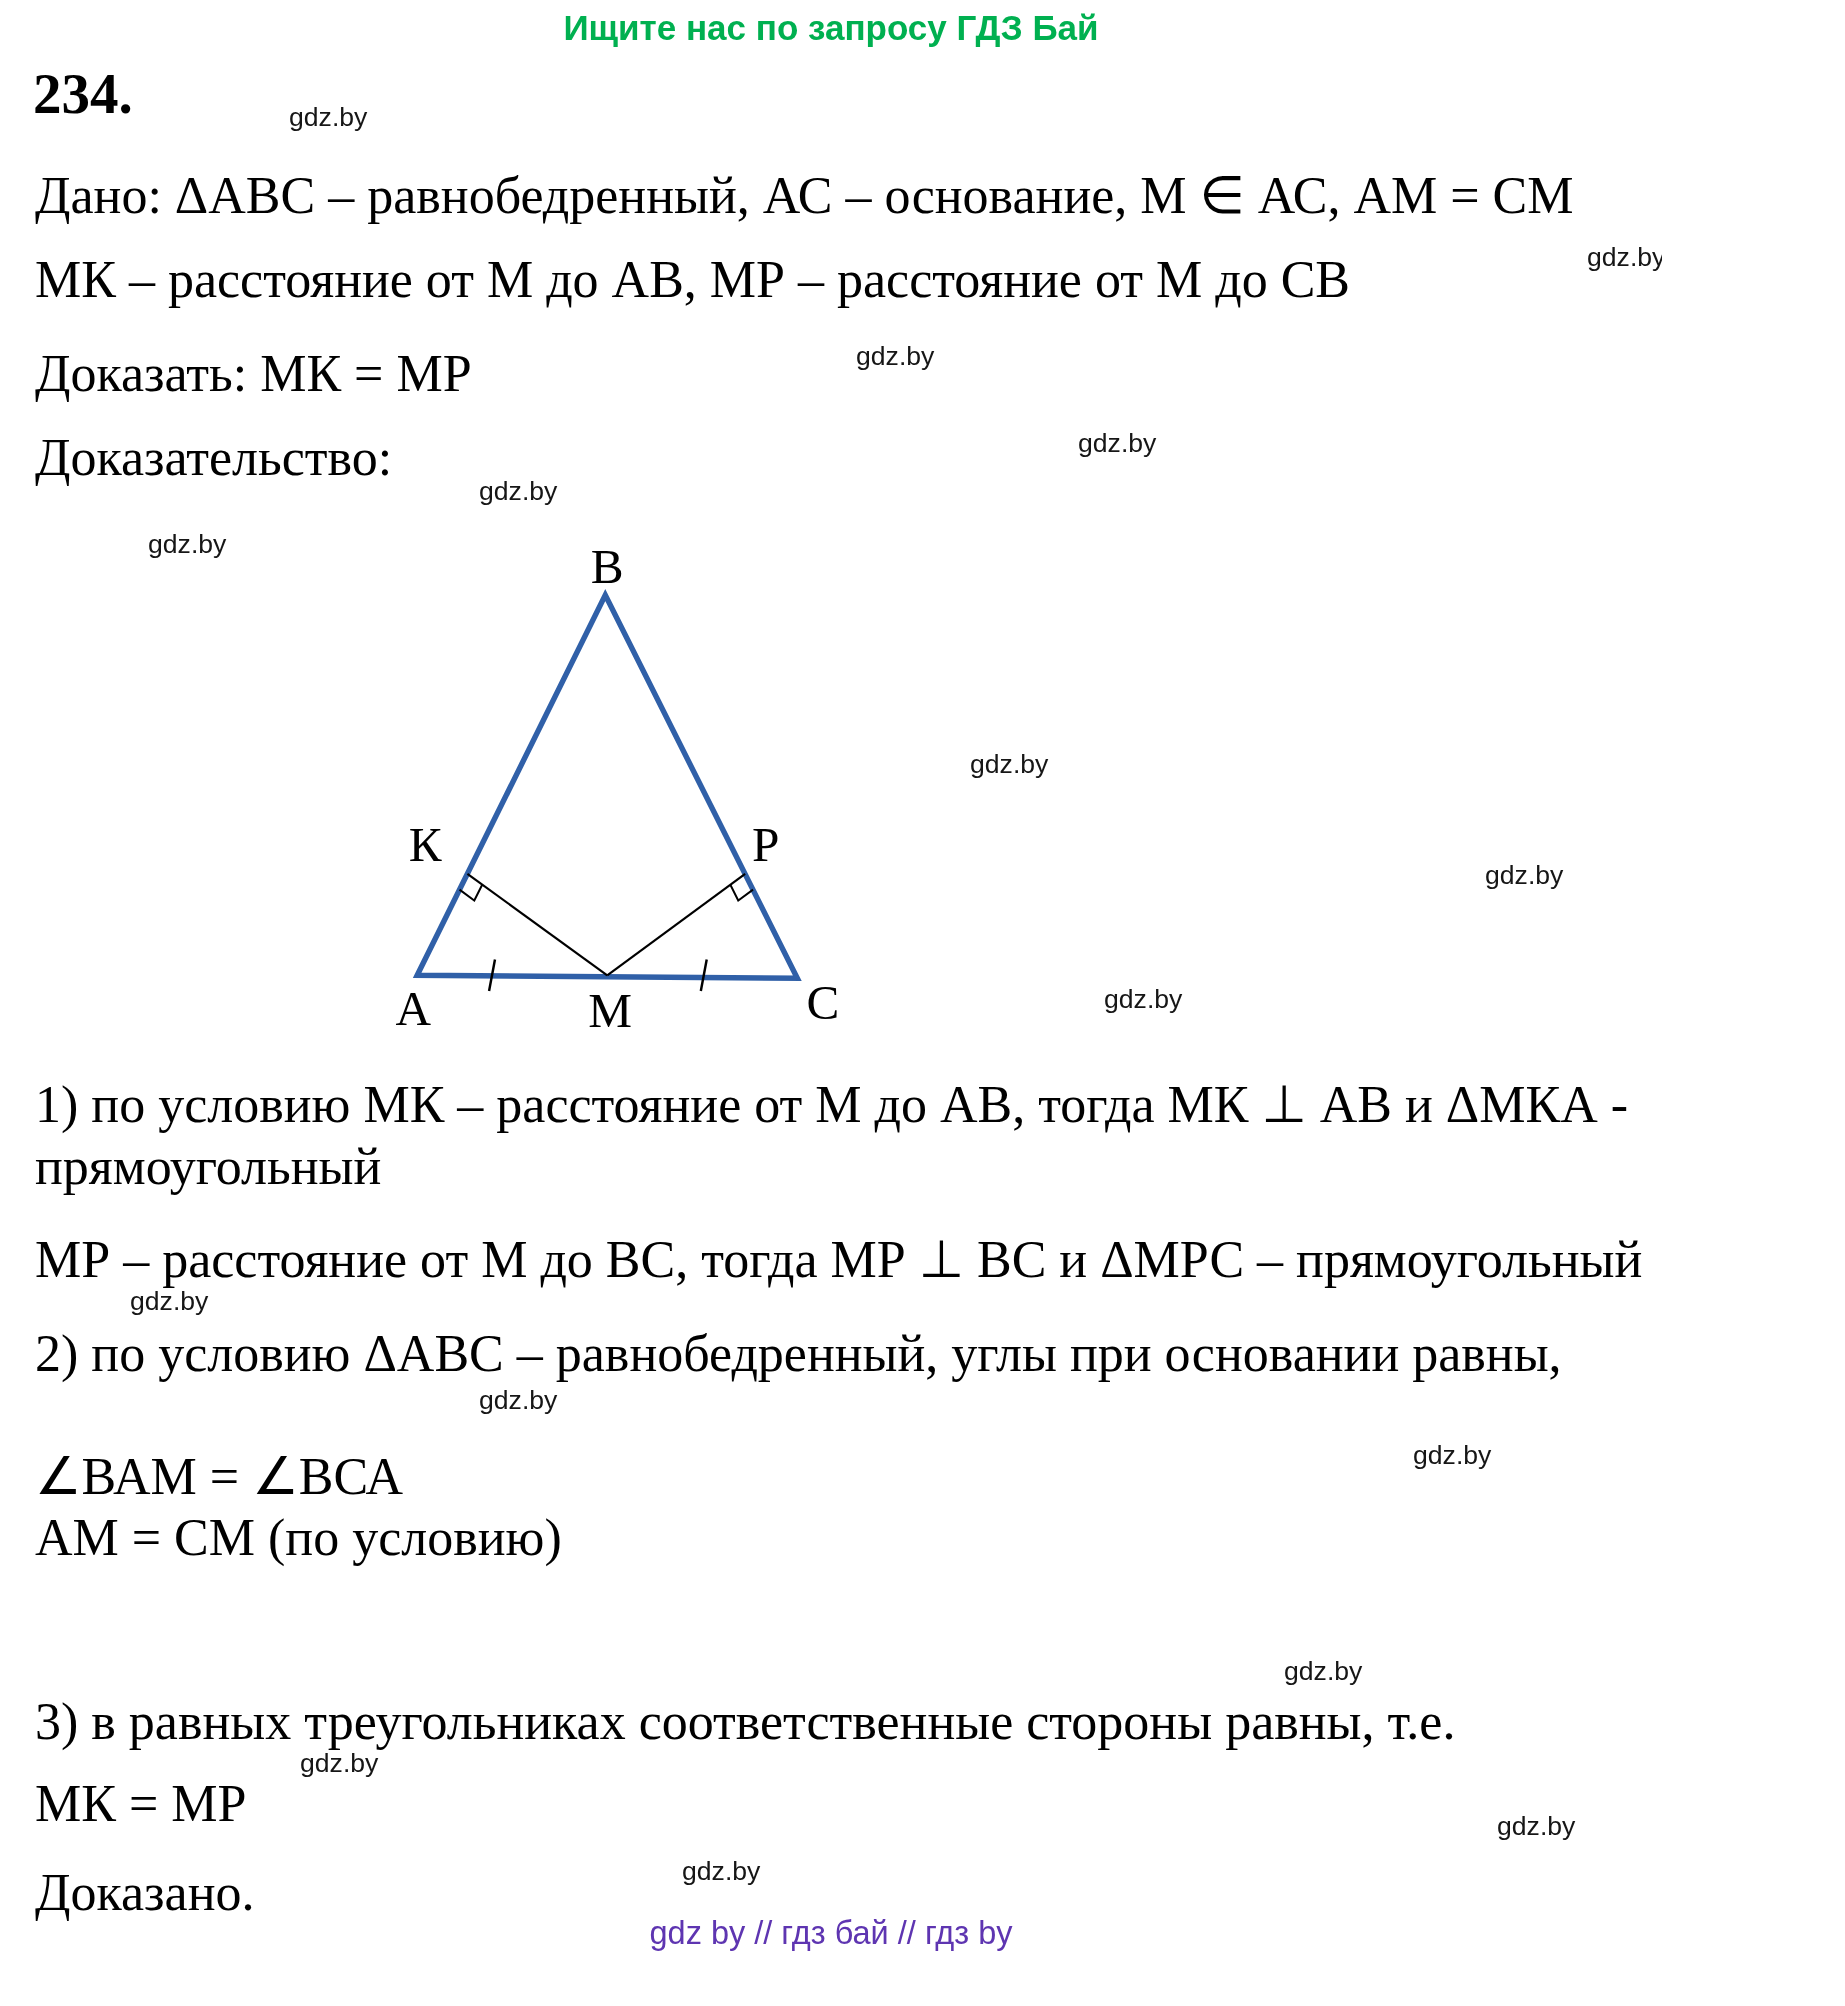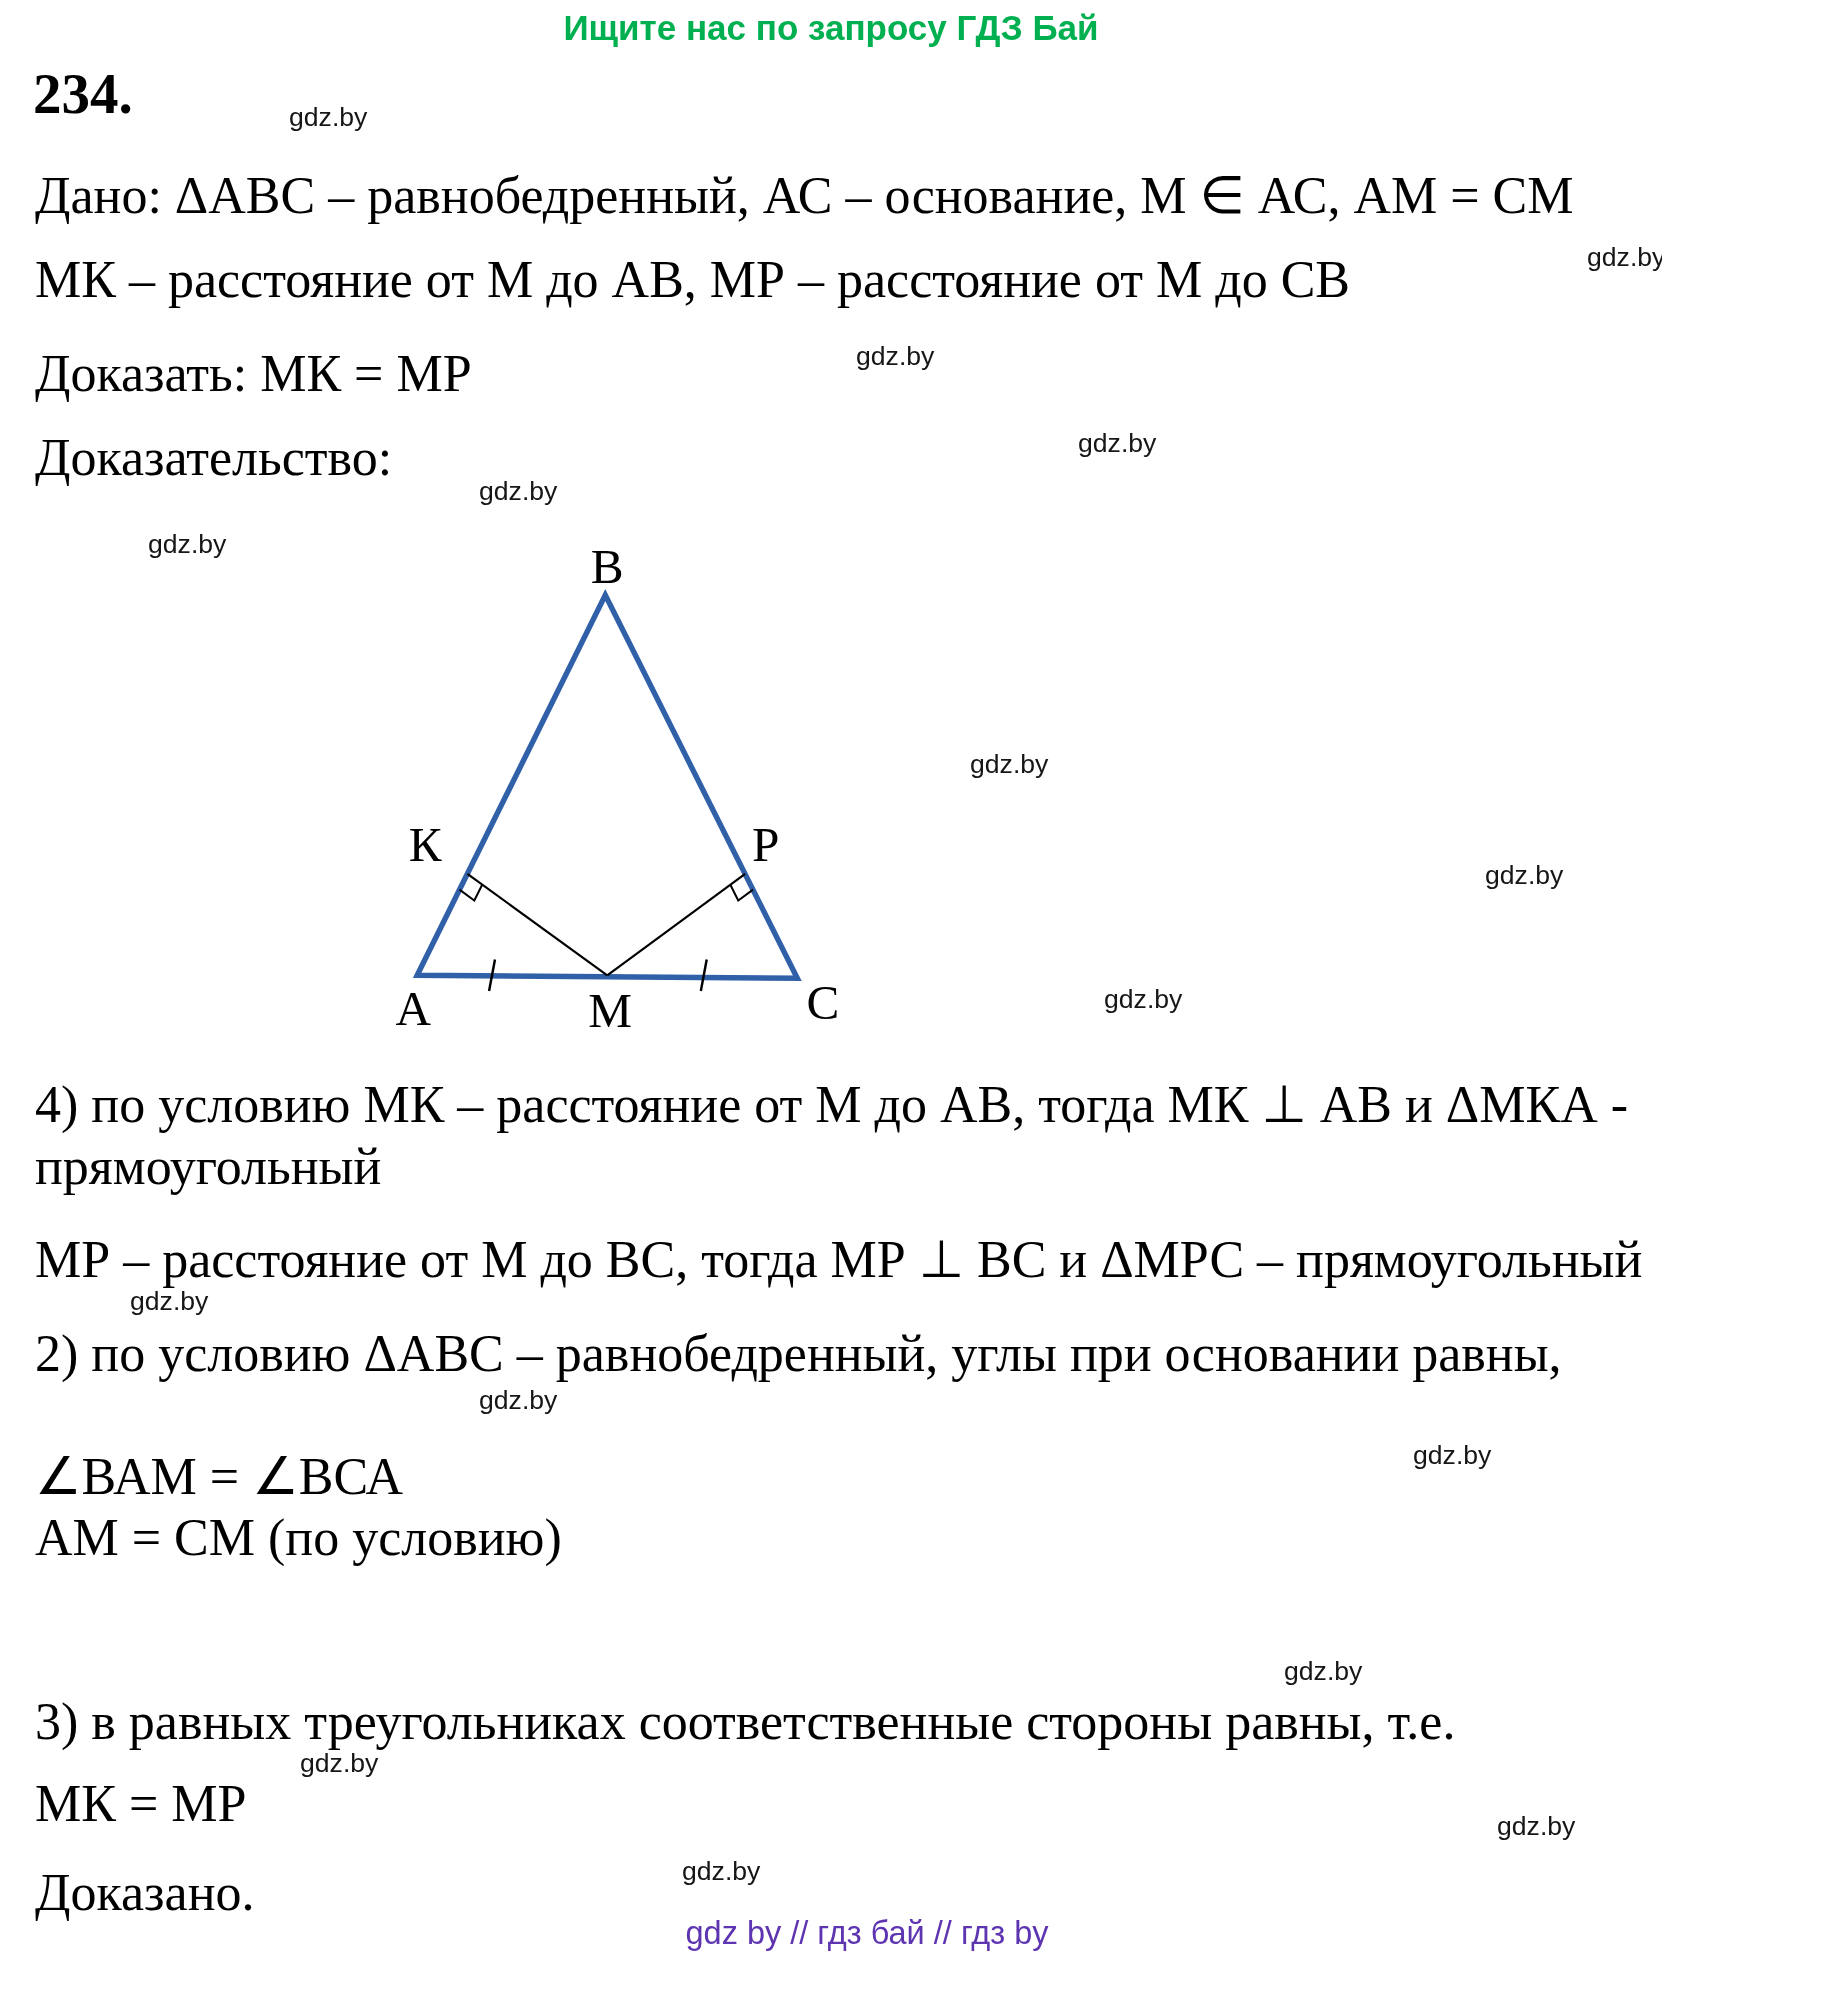--- a/index.html
+++ b/index.html
@@ -43,21 +43,20 @@
     text-align: right;
   }
   .footer {
     position: absolute;
     top: 1915px;
     left: 0;
     width: 100%;
     text-align: center;
     font: 32.5px "Liberation Sans", sans-serif;
     color: #5e35b1;
-    padding-left: 36px;
   }
   .diagram-svg {
     position: absolute;
     left: 364px;
     top: 532px;
   }
   .svg-label {
     font-family: "Liberation Serif", serif;
     font-size: 50px;
     fill: #000000;
@@ -94,21 +93,21 @@
     <line x1="718" y1="974" x2="712" y2="1006" stroke="#000000" stroke-width="2.5"></line>
 
     <text class="svg-label" x="617" y="592" text-anchor="middle">В</text>
     <text class="svg-label" x="420" y="1040" text-anchor="middle">А</text>
     <text class="svg-label" x="620" y="1042" text-anchor="middle">М</text>
     <text class="svg-label" x="836" y="1034" text-anchor="middle">С</text>
     <text class="svg-label" x="432" y="874" text-anchor="middle">К</text>
     <text class="svg-label" x="778" y="874" text-anchor="middle">Р</text>
   </svg>
 
-  <div class="t" style="top:1074px">4) по условию МК – расстояние от М до АВ, тогда МК ⊥ АВ и ΔМКА -</div>
+  <div class="t" style="top:1074px">1) по условию МК – расстояние от М до АВ, тогда МК ⊥ АВ и ΔМКА -</div>
   <div class="t" style="top:1136px">прямоугольный</div>
   <div class="t" style="top:1229px">МР – расстояние от М до ВС, тогда МР ⊥ ВС и ΔМРС – прямоугольный</div>
   <div class="t" style="top:1323px">2) по условию ΔАВС – равнобедренный, углы при основании равны,</div>
   <div class="t" style="top:1446px">∠ВАМ = ∠ВСА</div>
   <div class="t" style="top:1507px">АМ = СМ (по условию)</div>
   <div class="t" style="top:1691px">3) в равных треугольниках соответственные стороны равны, т.е.</div>
   <div class="t" style="top:1773px">МК = МР</div>
   <div class="t" style="top:1862px">Доказано.</div>
 
   <span class="wm" style="left:289px;  top:103px">gdz.by</span>

